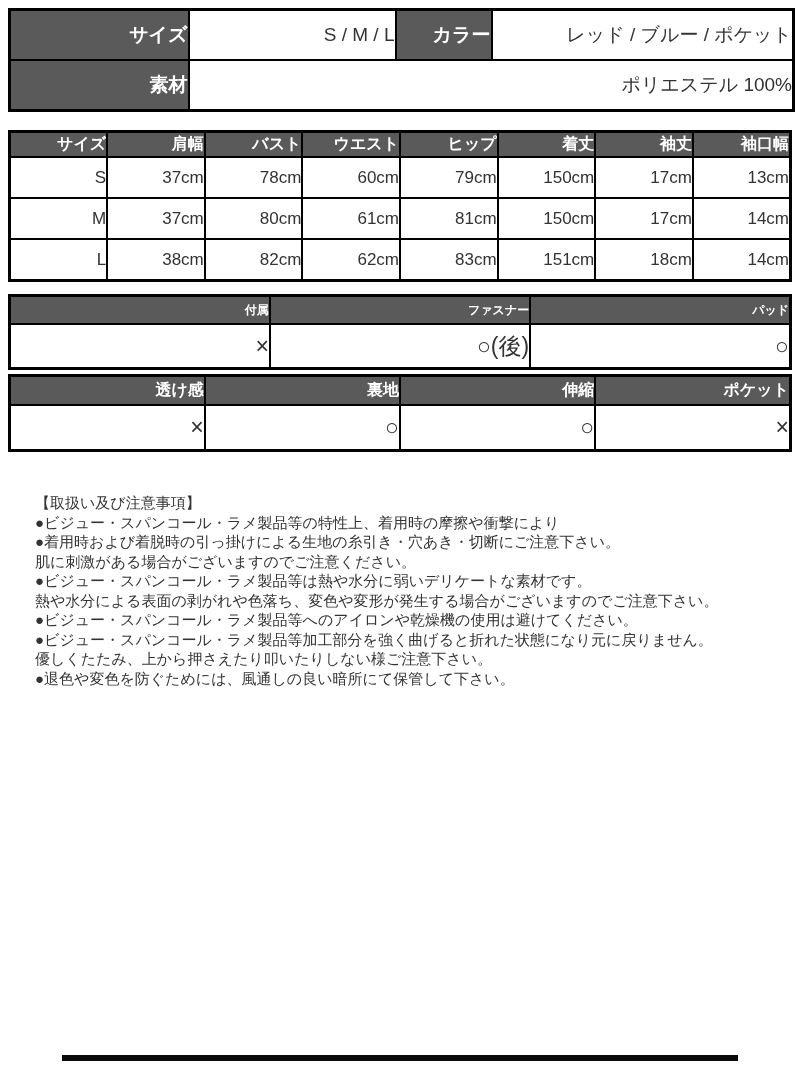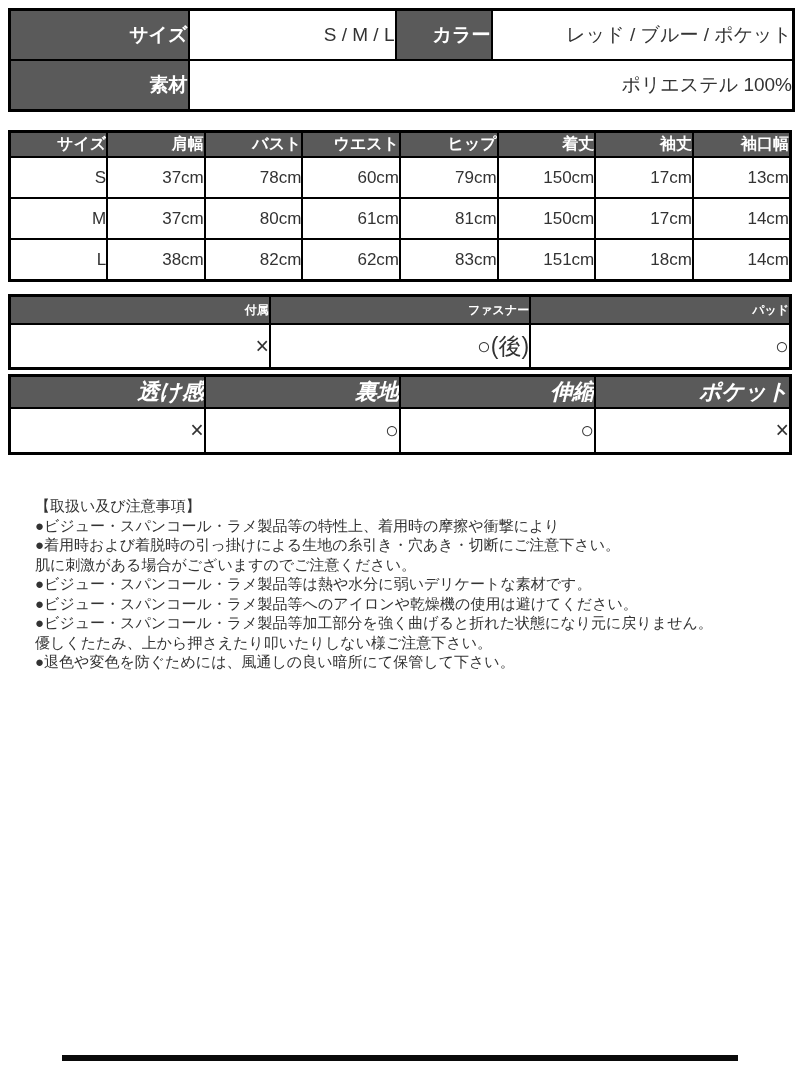--- a/index.html
+++ b/index.html
@@ -48,21 +48,21 @@
   .t2 th { height: 23px; font-size: 16px; }
   .t2 td { height: 39px; font-size: 17px; }
 
   
   .t3 { margin-top: 12px; }
   .t3 th { height: 26px; font-size: 12px; }
   .t3 td { height: 42px; font-size: 23px; font-weight: 300; }
 
   
   .t4 { margin-top: 4px; }
-  .t4 th { height: 27px; font-size: 22px; font-style: italic; }
+  .t4 th { height: 27px; font-size: 16px; }
   .t4 td { height: 43px; font-size: 23px; font-weight: 300; }
 
   
   .notes {
     margin-top: 41px;
     margin-left: 27px;
     font-size: 15px;
     line-height: 19.5px;
     color: #333333;
   }
@@ -179,20 +179,21 @@
     </tr>
   </tbody>
     </table>
 
   <div class="notes">
     <div>【取扱い及び注意事項】</div>
     <div>●ビジュー・スパンコール・ラメ製品等の特性上、着用時の摩擦や衝撃により</div>
     <div>●着用時および着脱時の引っ掛けによる生地の糸引き・穴あき・切断にご注意下さい。</div>
     <div>肌に刺激がある場合がございますのでご注意ください。</div>
     <div>●ビジュー・スパンコール・ラメ製品等は熱や水分に弱いデリケートな素材です。</div>
+    <div>熱や水分による表面の剥がれや色落ち、変色や変形が発生する場合がございますのでご注意下さい。</div>
     <div>●ビジュー・スパンコール・ラメ製品等へのアイロンや乾燥機の使用は避けてください。</div>
     <div>●ビジュー・スパンコール・ラメ製品等加工部分を強く曲げると折れた状態になり元に戻りません。</div>
     <div>優しくたたみ、上から押さえたり叩いたりしない様ご注意下さい。</div>
     <div>●退色や変色を防ぐためには、風通しの良い暗所にて保管して下さい。</div>
   </div>
 
 </div>
 
 <div class="bottom-divider"></div>
 

